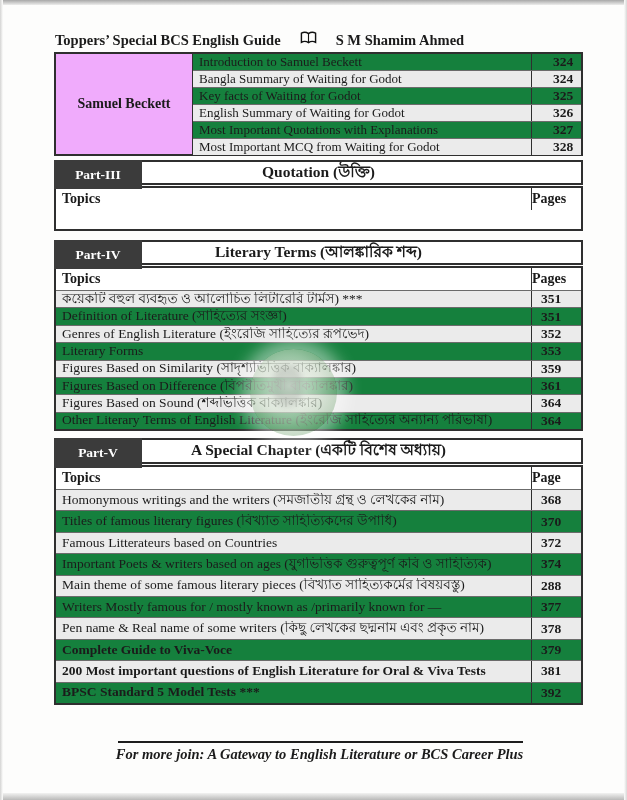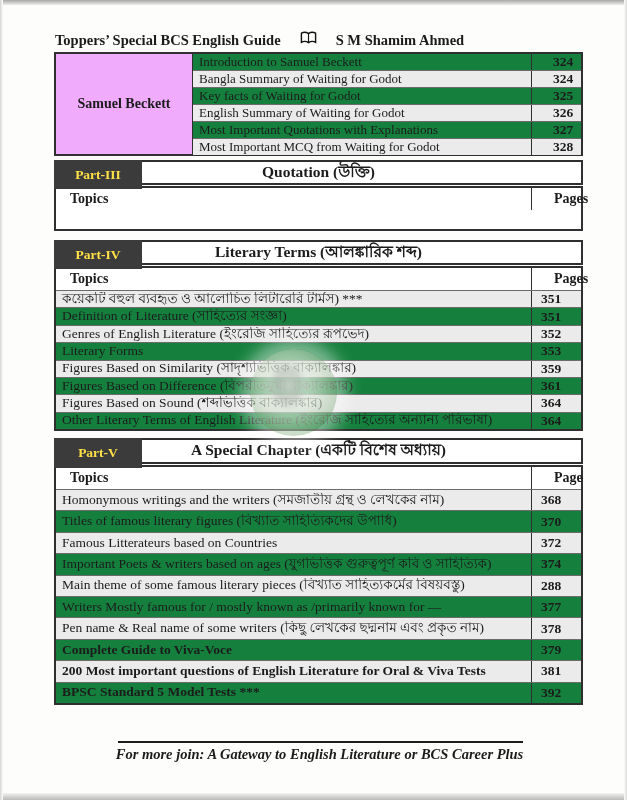--- a/index.html
+++ b/index.html
@@ -53,31 +53,31 @@
   .beckett .tcell.pagenum { padding-left:13px; justify-content:center; }
 
   
   .part-section { position:absolute; left:54px; width:529px; }
   .part-bar {
     position:relative; height:25px; border:2px solid #2f2f2f; background:#fff;
     display:flex; align-items:center; justify-content:center;
   }
   .part-box {
     position:absolute; left:-2px; top:-2px; width:88px; height:29px;
-    background:#3b3b3b; color:#fde047; font-weight:bold; font-size:13.5px;
+    background:#3b3b3b; color:#ffffff; font-weight:bold; font-size:13.5px;
     display:flex; align-items:center; justify-content:center; z-index:2;
   }
   .part-title { font-weight:bold; font-size:15.5px; }
   .part-table {
     border:2px solid #2f2f2f; margin-top:1px; background:#fff;
     display:flex; flex-direction:column;
   }
-  .thead { display:flex; height:22px; flex:none; align-items:center;margin-left:8px; }
+  .thead { display:flex; height:22px; flex:none; align-items:center; }
   .thead .topic { font-weight:bold; font-size:14px; }
-  .thead .pagenum { font-size:14px; padding-left:22px; }
+  .thead .pagenum { font-size:14px; padding-left:0; }
   .rows-holder { flex:1; display:flex; flex-direction:column; }
   .rows-holder .trow { flex:1; }
 
   .part3 .part-table { height:45px; }
   .part4 .part-table { height:165px; }
   .part5 { }
   .part5 .part-bar { height:26px; }
   .part5 .part-box { height:30px; }
   .part5 .part-table { height:240px; }
 

